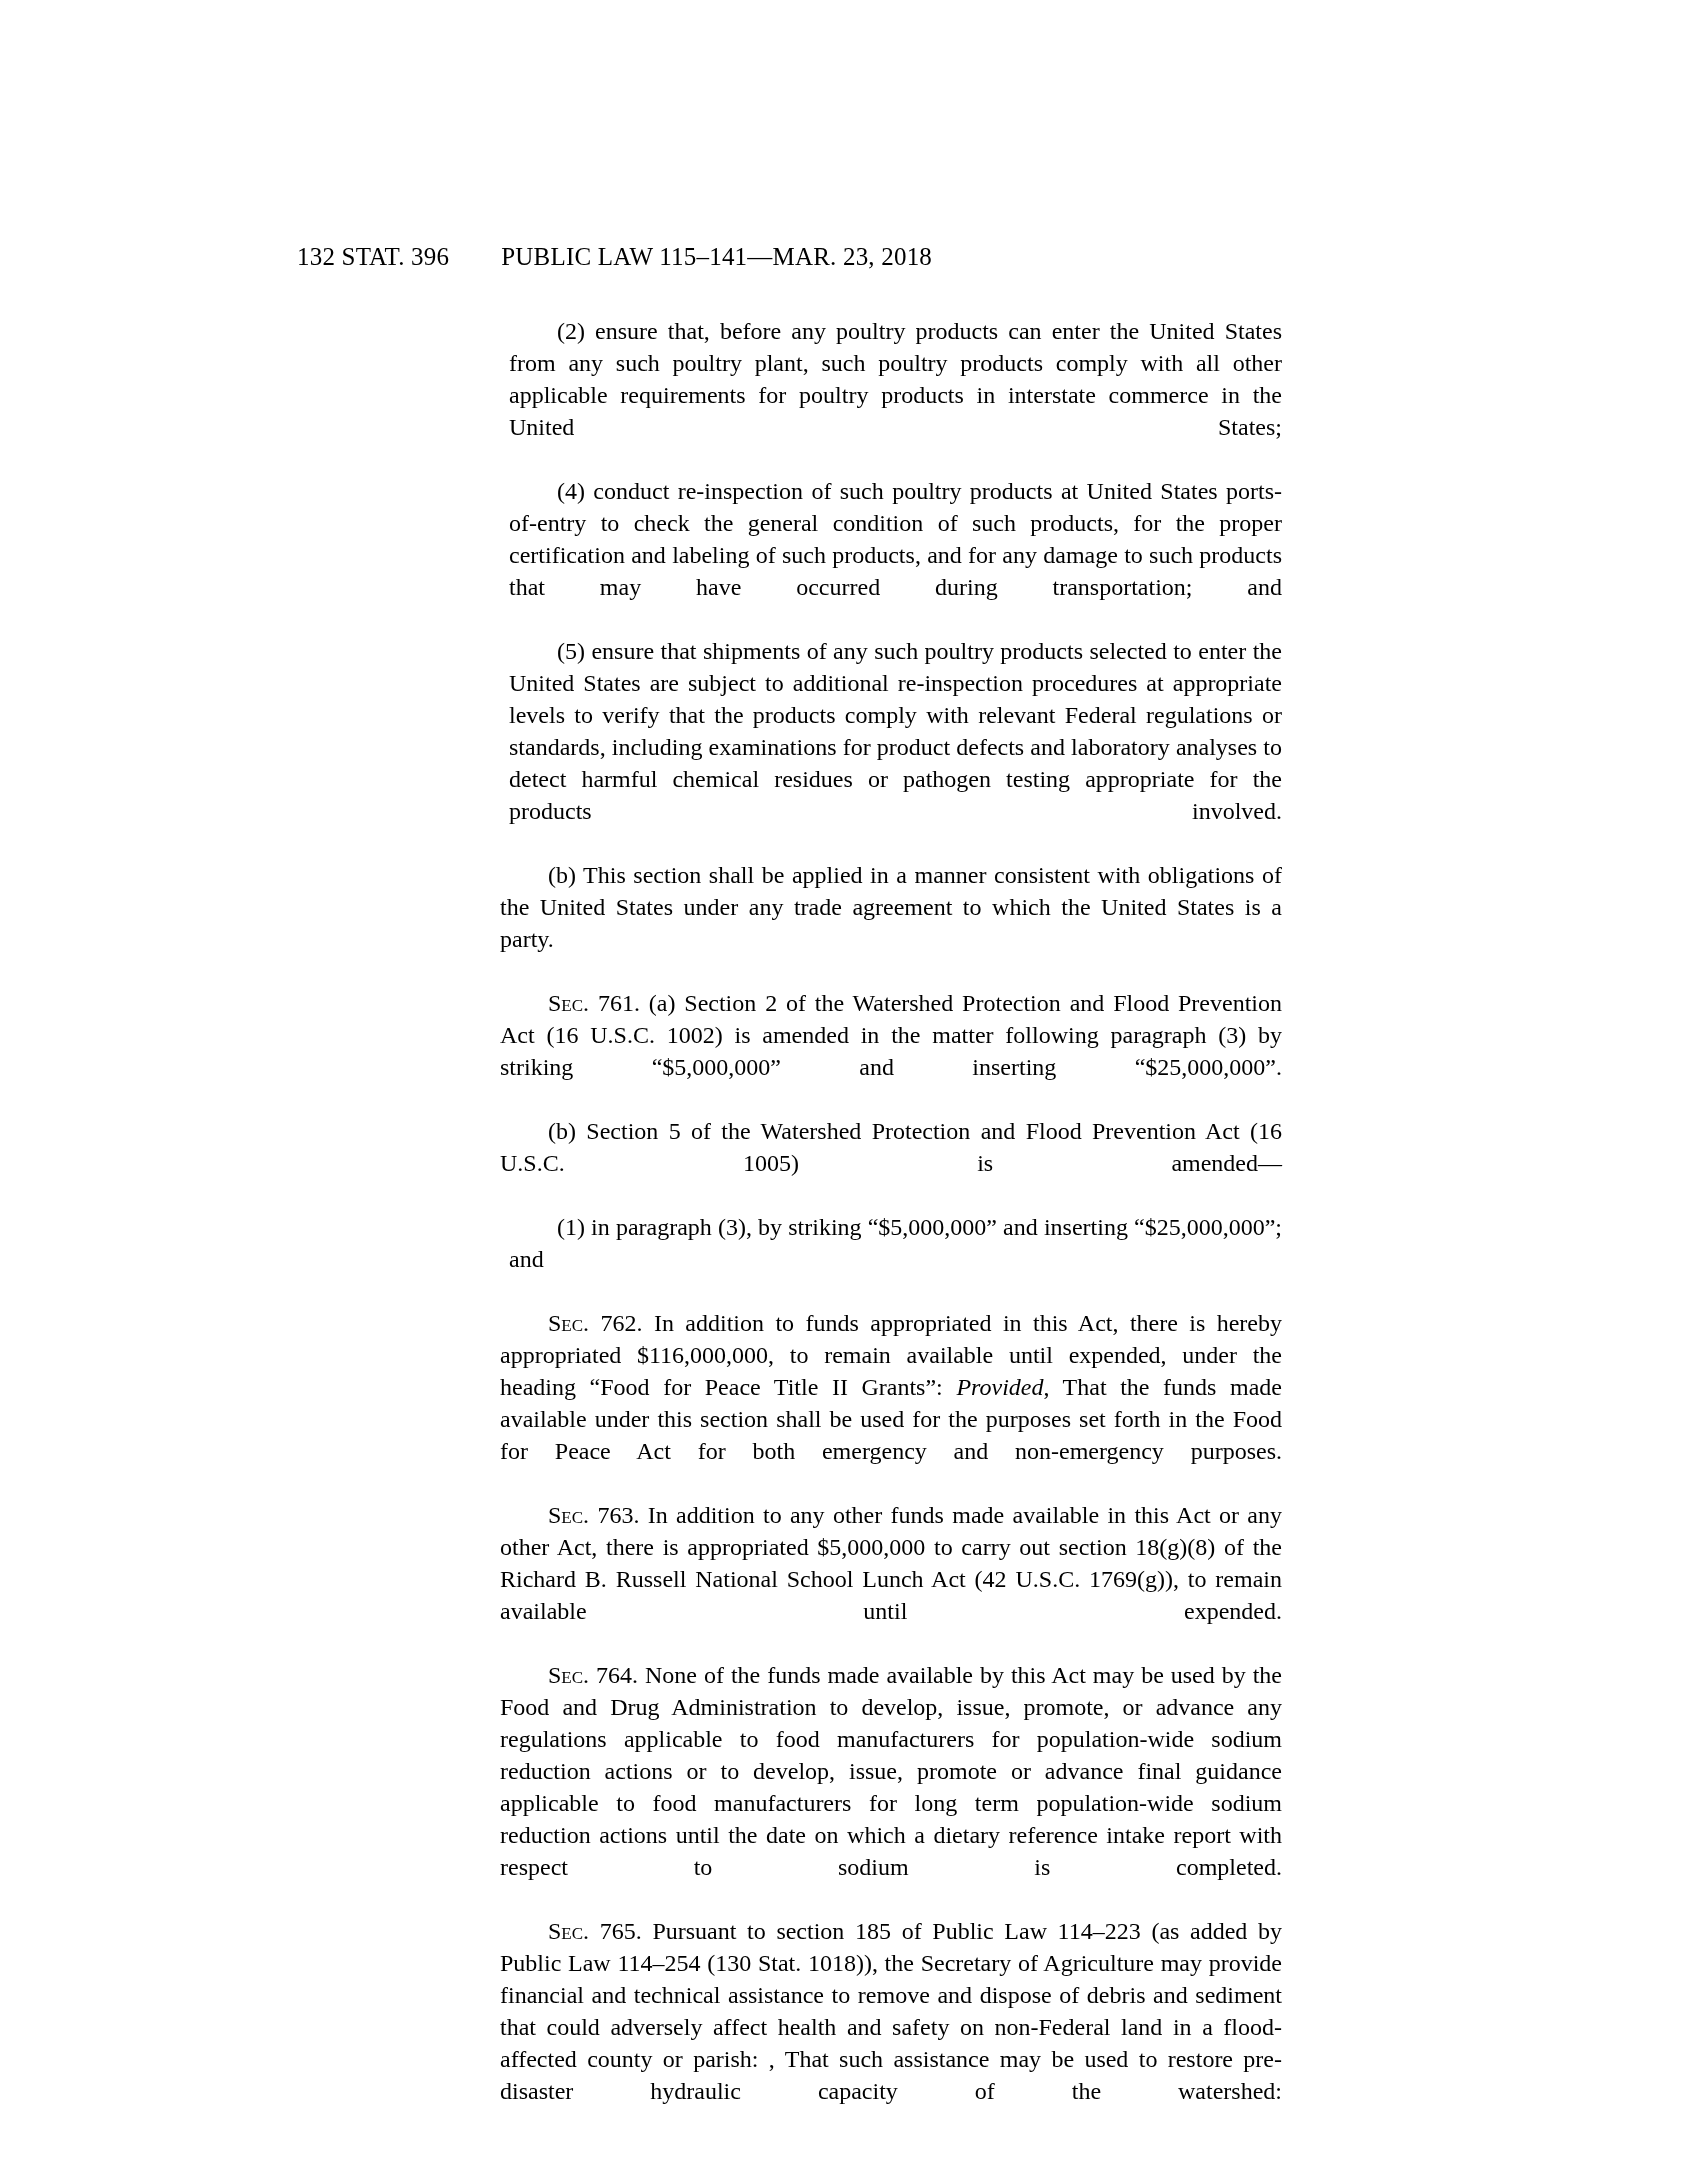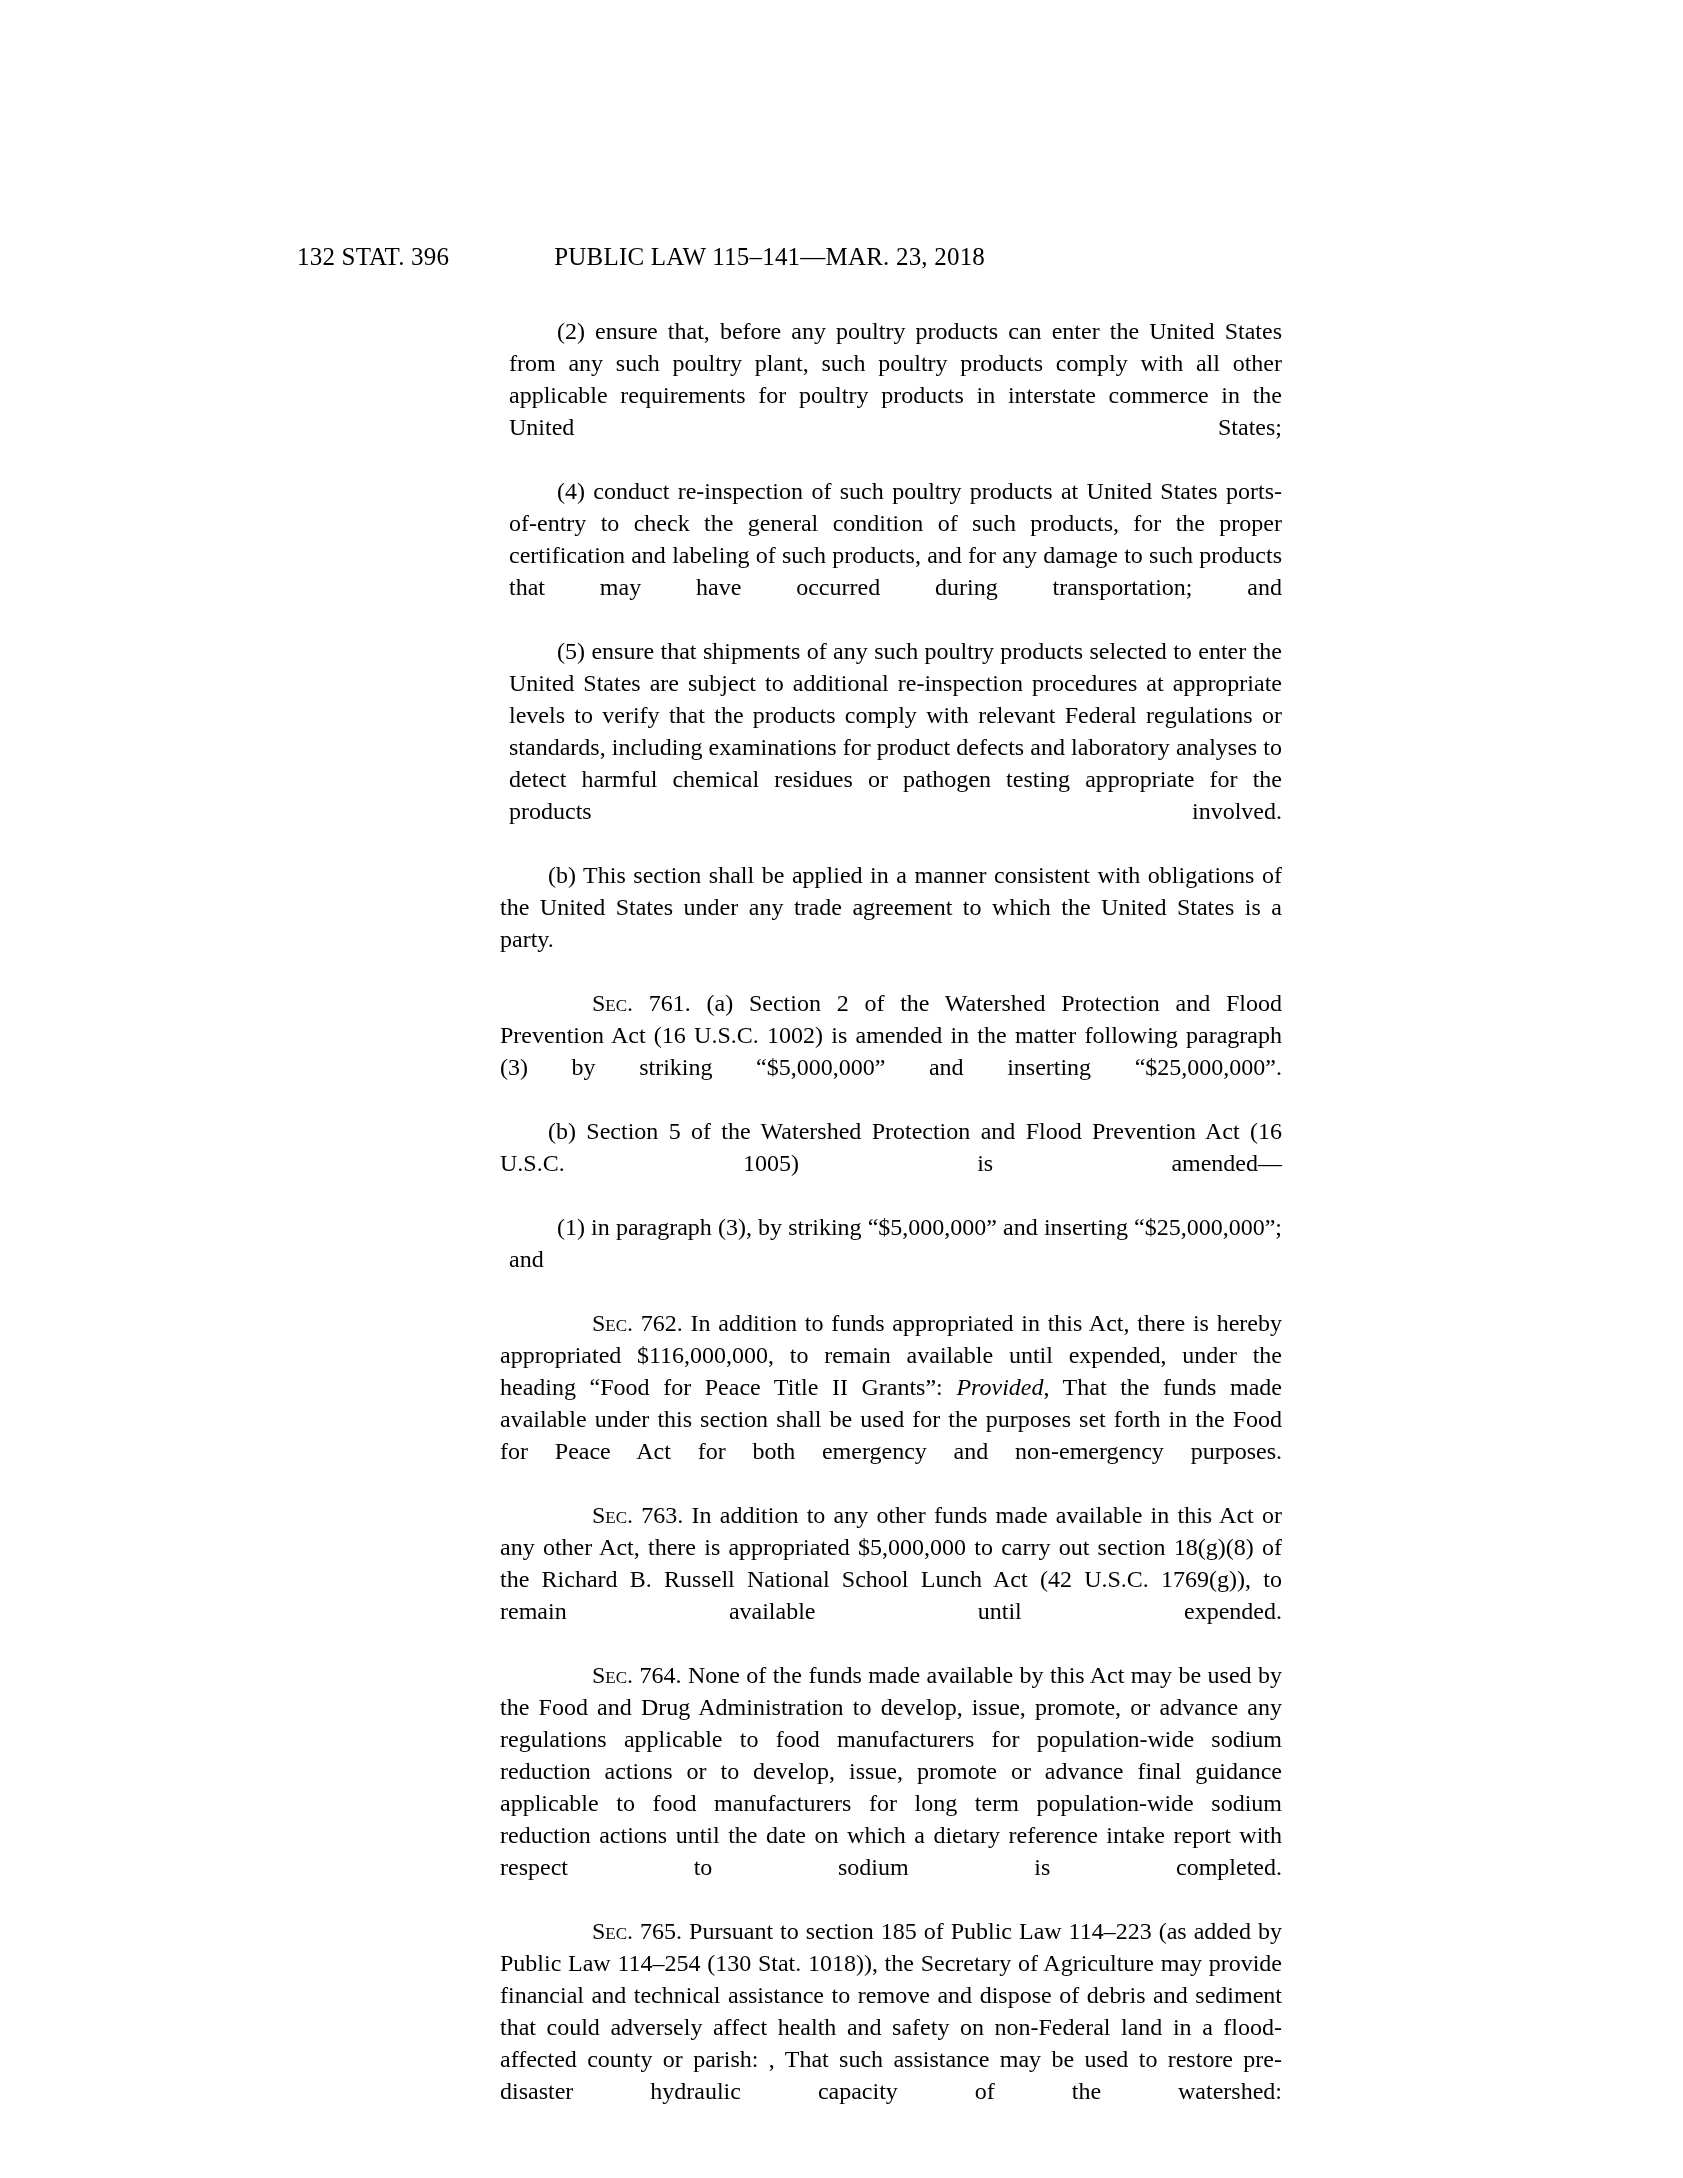--- a/index.html
+++ b/index.html
@@ -29,21 +29,21 @@
     width: 1089px;
     font-size: 25px;
     letter-spacing: 0.2px;
     white-space: nowrap;
   }
   .header .stat {
     display: inline-block;
   }
   .header .law {
     display: inline-block;
-    margin-left: 105px;
+    margin-left: 52px;
   }
   .body-col {
     position: absolute;
     left: 500px;
     top: 315px;
     width: 782px;
     font-size: 24px;
     line-height: 32px;
     text-align: justify;
     text-justify: inter-word;
@@ -52,21 +52,20 @@
     margin: 0;
     padding: 0;
     text-indent: 48px;
   }
   p.sub {
     text-indent: 48px;
     margin-left: 9px;
   }
   .sc {
     font-variant: small-caps;
-    margin-left: 44px;
   }
   i {
     font-style: italic;
   }
   
   p::after {
     content: "";
     display: inline-block;
     width: 100%;
   }

